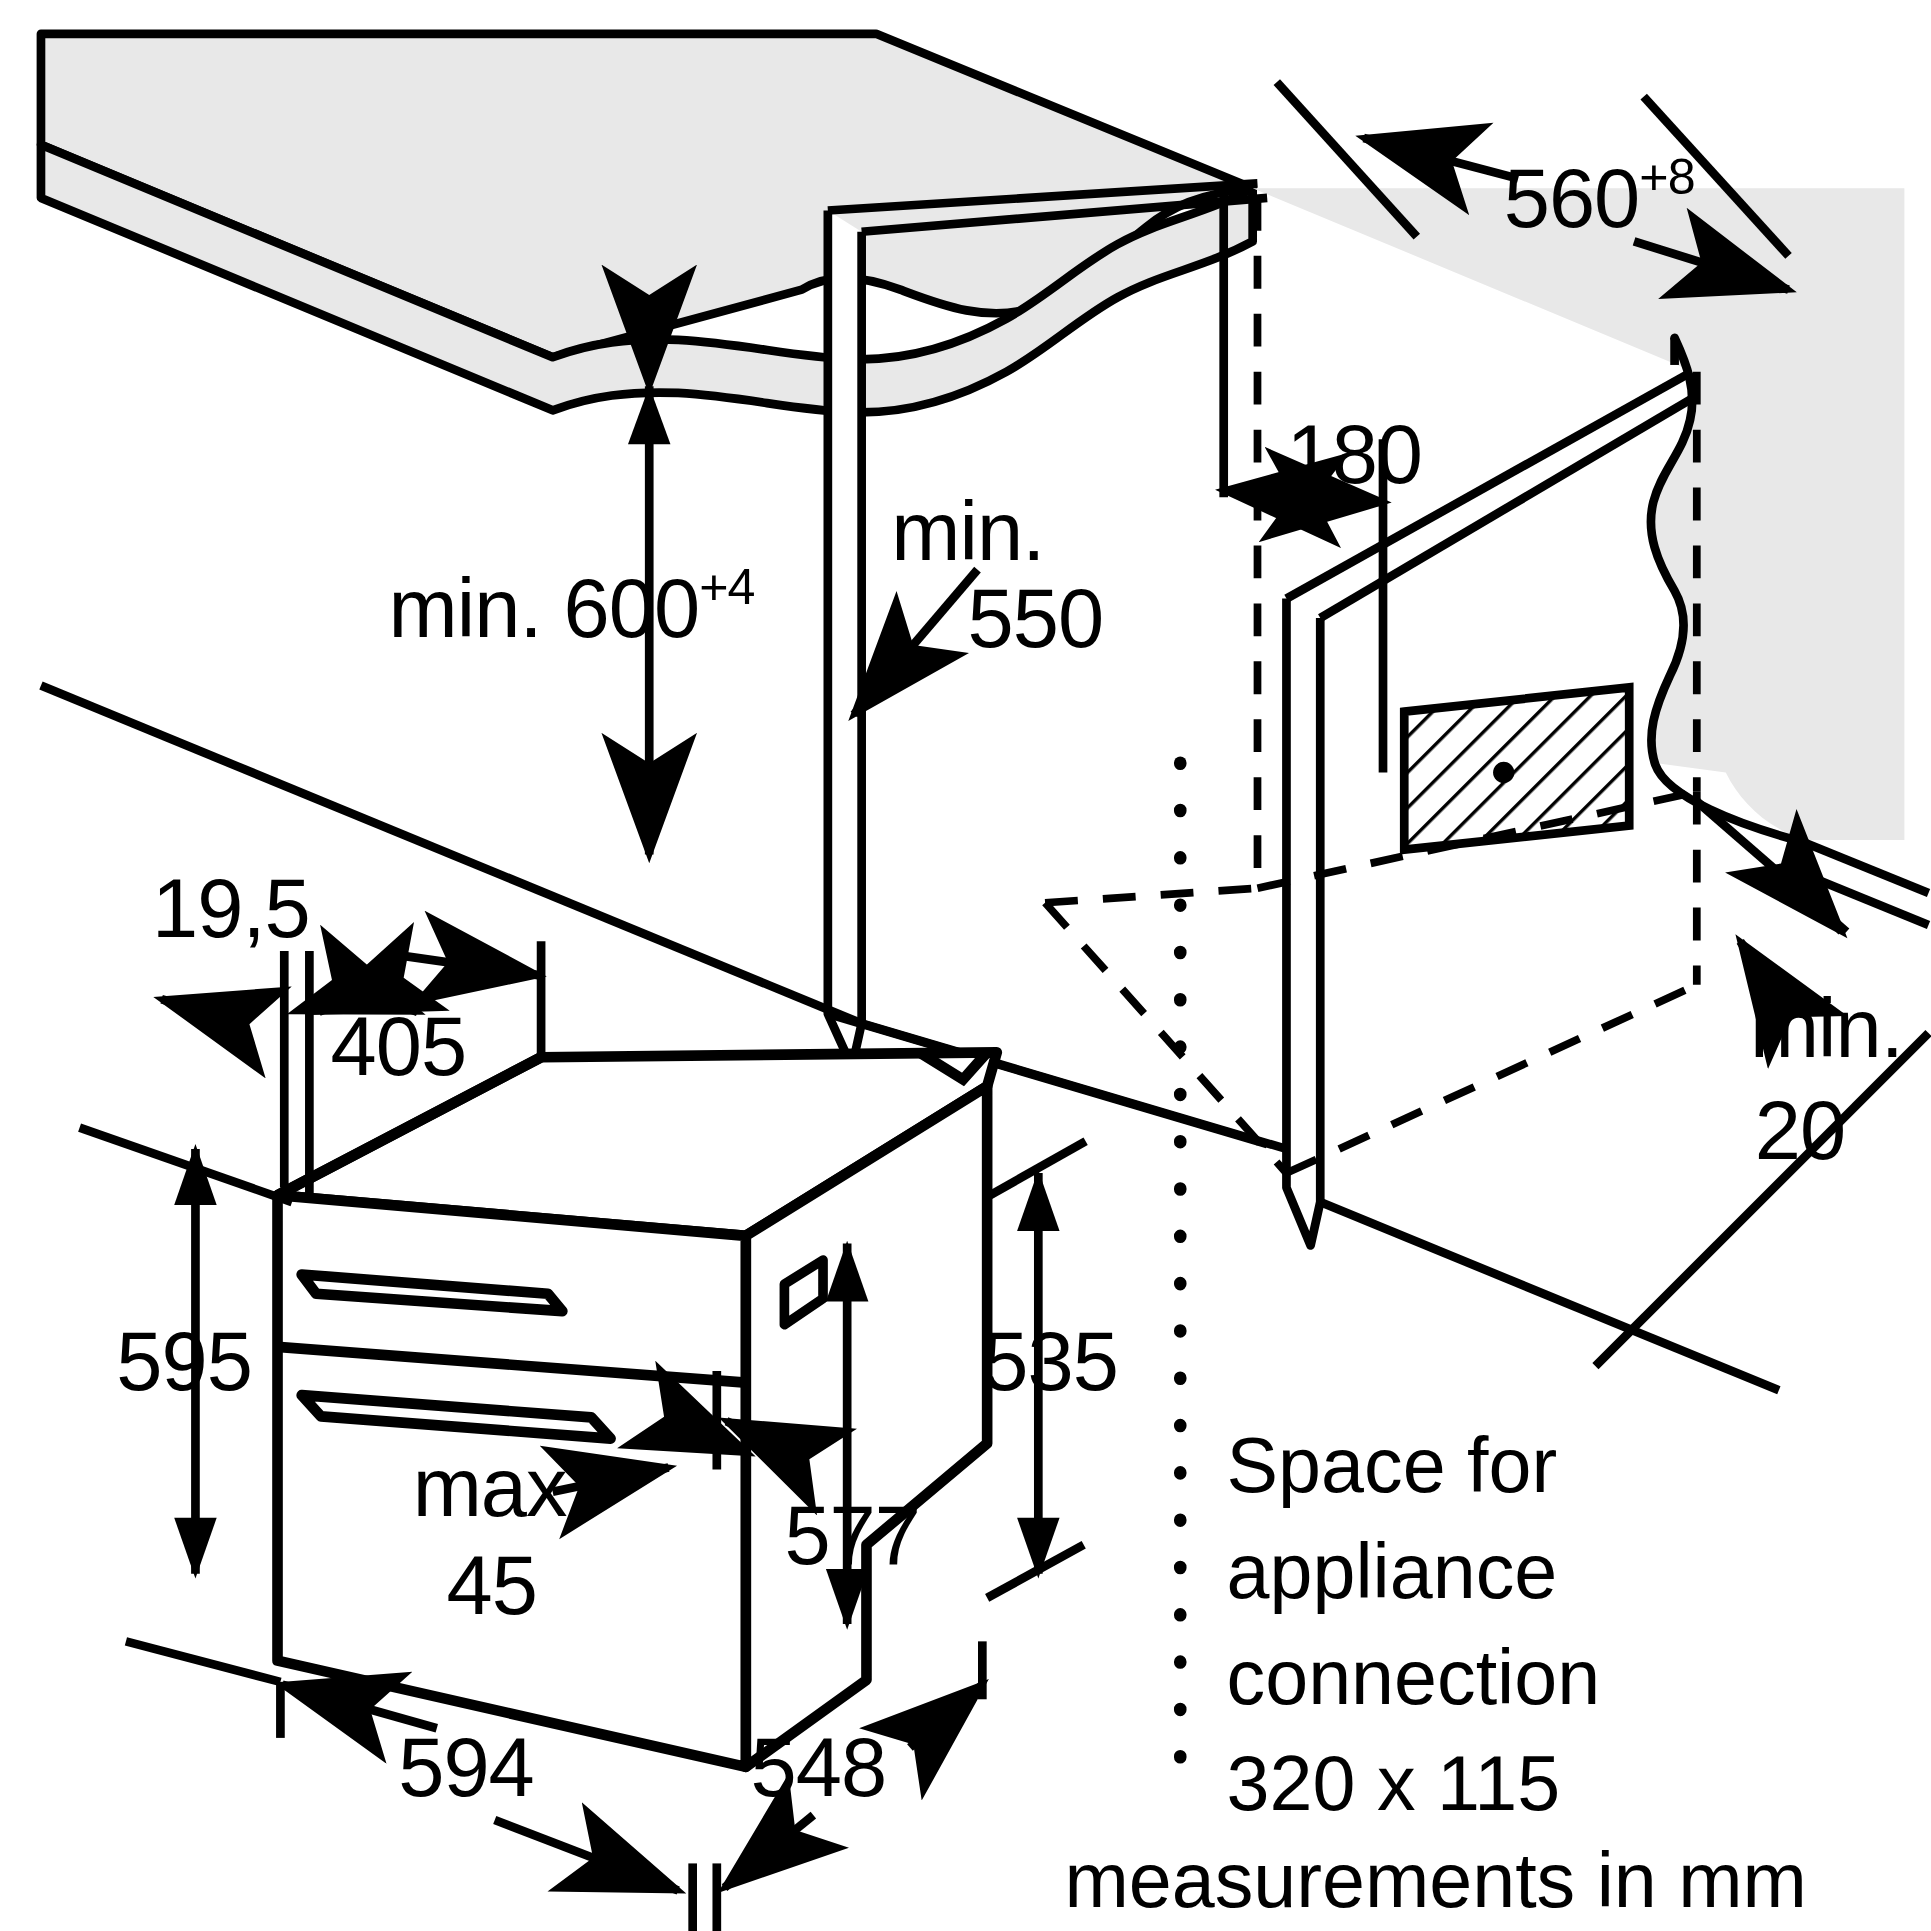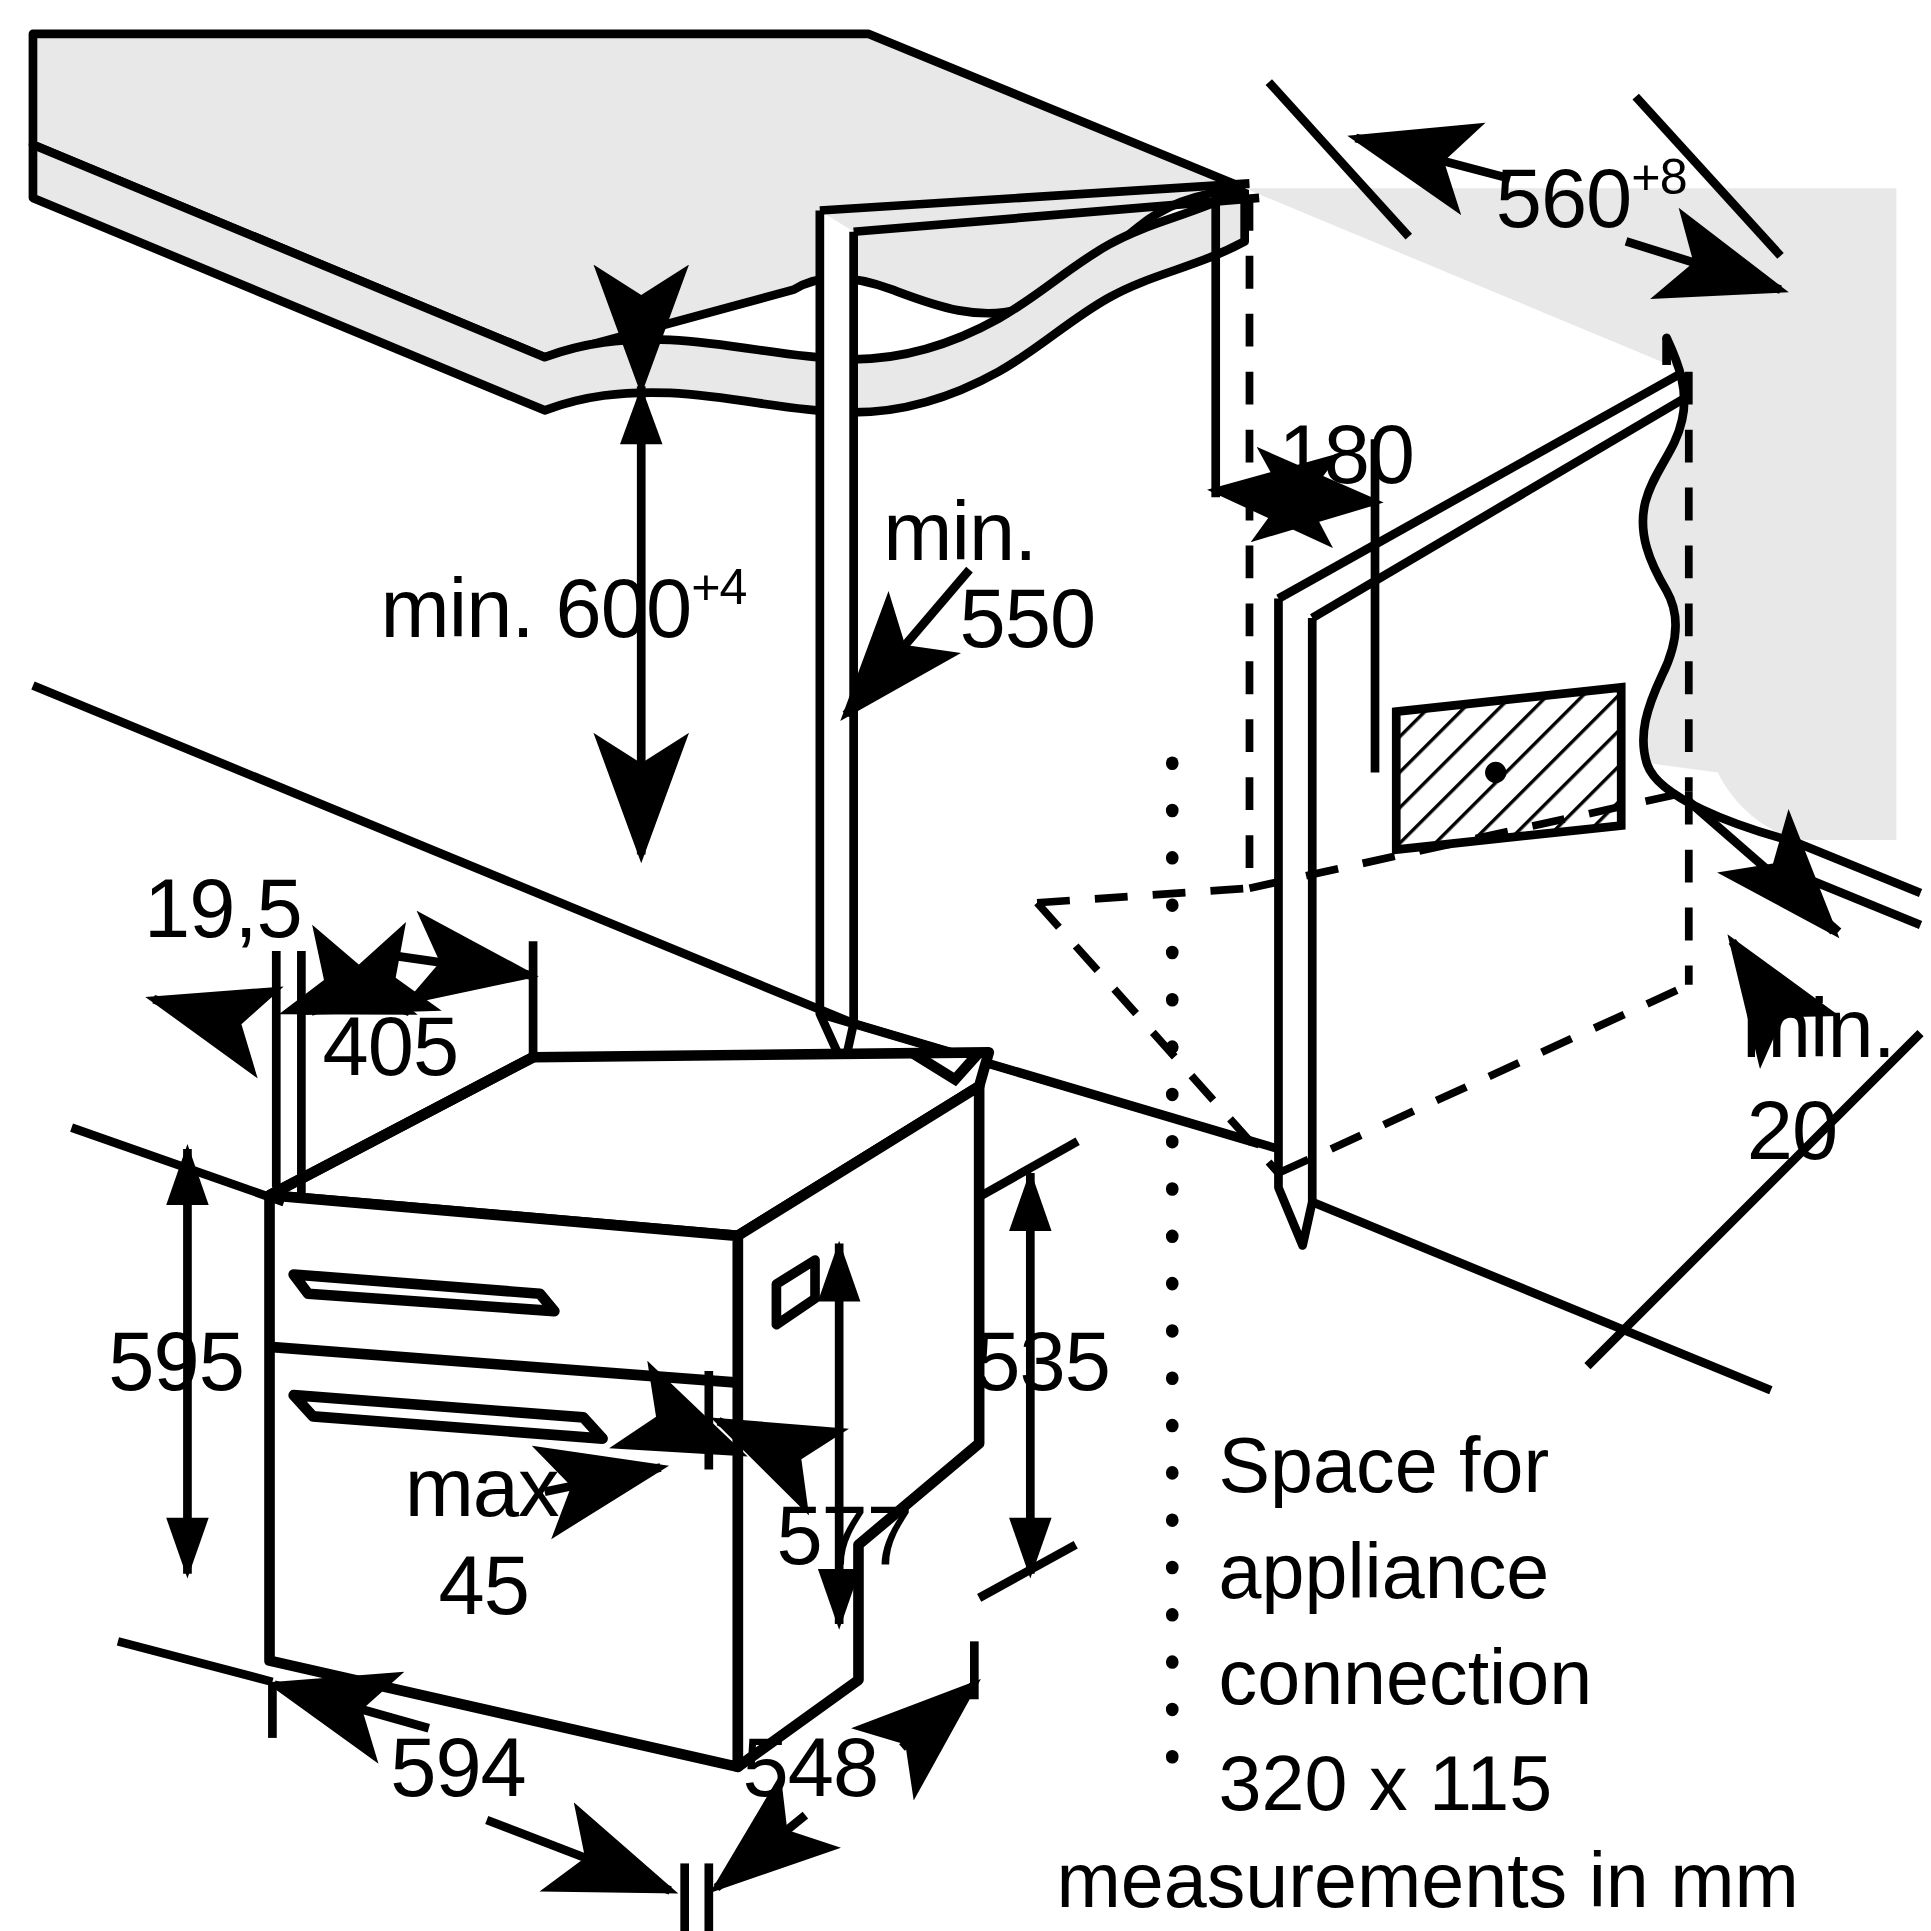--- a/index.html
+++ b/index.html
@@ -9,21 +9,21 @@
   }
   body {
     width: 1931px;
     height: 1931px;
     font-family: "Liberation Sans", sans-serif;
     overflow: hidden;
     position: relative;
   }
   #diagram-root {
     position: absolute;
-    left: 4px; top: 0;
+    left: 12px; top: 0;
     width: 1603px;
     height: 1931px;
   }
   svg.canvas {
     display: block;
     width: 1931px;
     height: 1931px;
   }
   .lbl {
     font-family: "Liberation Sans", sans-serif;

